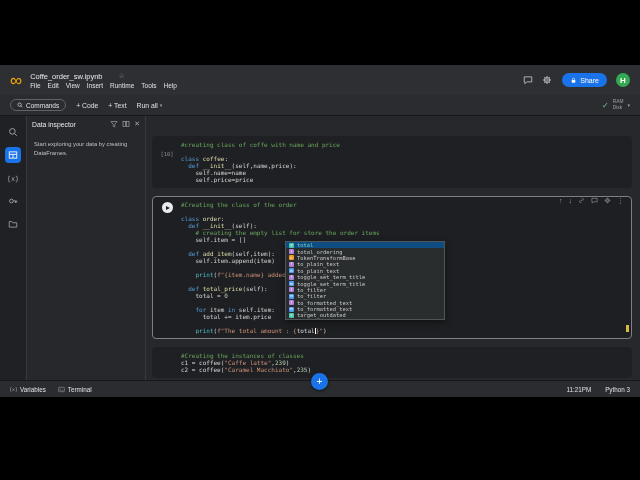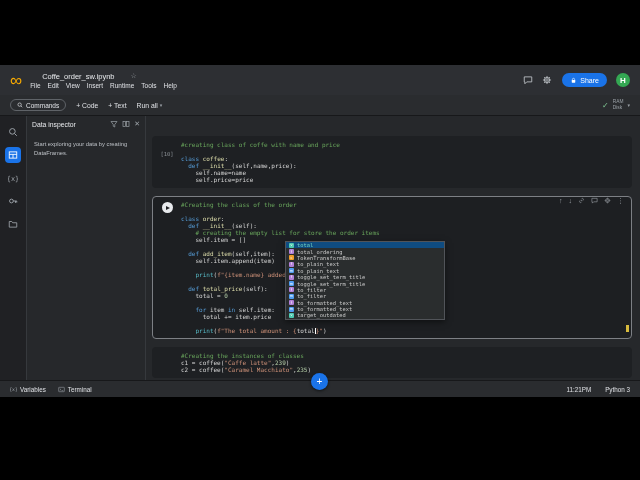--- a/index.html
+++ b/index.html
@@ -3,21 +3,21 @@
 <meta charset="utf-8">
 <style>
   html,body{margin:0;padding:0;background:#000;}
   .stage{position:relative;width:640px;height:480px;background:#000;overflow:hidden;font-family:"Liberation Sans",sans-serif;}
   .app{position:absolute;top:65px;left:0;width:640px;height:332px;background:#202124;display:flex;flex-direction:column;color:#e8eaed;}
 
   
   .header{height:30px;display:flex;align-items:center;padding:0 10px;background:#2d2f33;flex:0 0 auto;}
   .logo{font-size:17px;color:#f9ab00;margin-right:8px;line-height:1;}
   .title-block{display:flex;flex-direction:column;gap:1px;}
-  .title-row{font-size:7.5px;display:flex;align-items:center;gap:16px;color:#e8eaed;margin-left:12px;}
+  .title-row{font-size:7.5px;display:flex;align-items:center;gap:16px;color:#e8eaed;}
   .star{font-size:7px;color:#9aa0a6;}
   .menu-bar{display:flex;gap:7px;font-size:6.5px;color:#dfe1e5;}
   .menu-item{cursor:default;}
   .spacer{flex:1;}
   .hicon{width:10px;height:10px;color:#bdc1c6;margin-left:9px;display:flex;align-items:center;}
   .hicon svg{width:10px;height:10px;display:block;}
   .share{display:flex;align-items:center;gap:3px;background:#1a73e8;color:#fff;border:none;border-radius:8px;height:14px;padding:0 8px;font-size:7px;margin-left:10px;font-family:inherit;}
   .share svg{width:7px;height:7px;}
   .avatar{width:14px;height:14px;border-radius:50%;background:#34a853;color:#fff;font-size:8px;display:flex;align-items:center;justify-content:center;margin-left:9px;font-weight:bold;}
 

